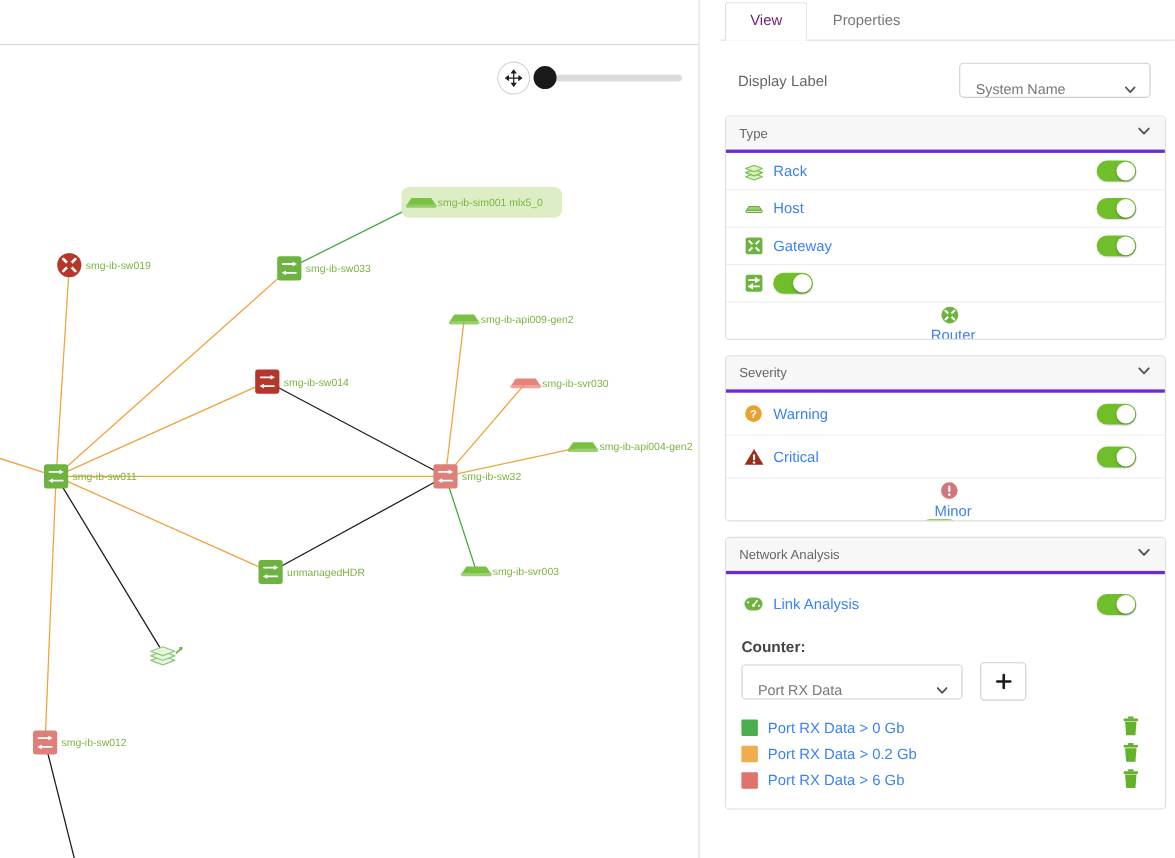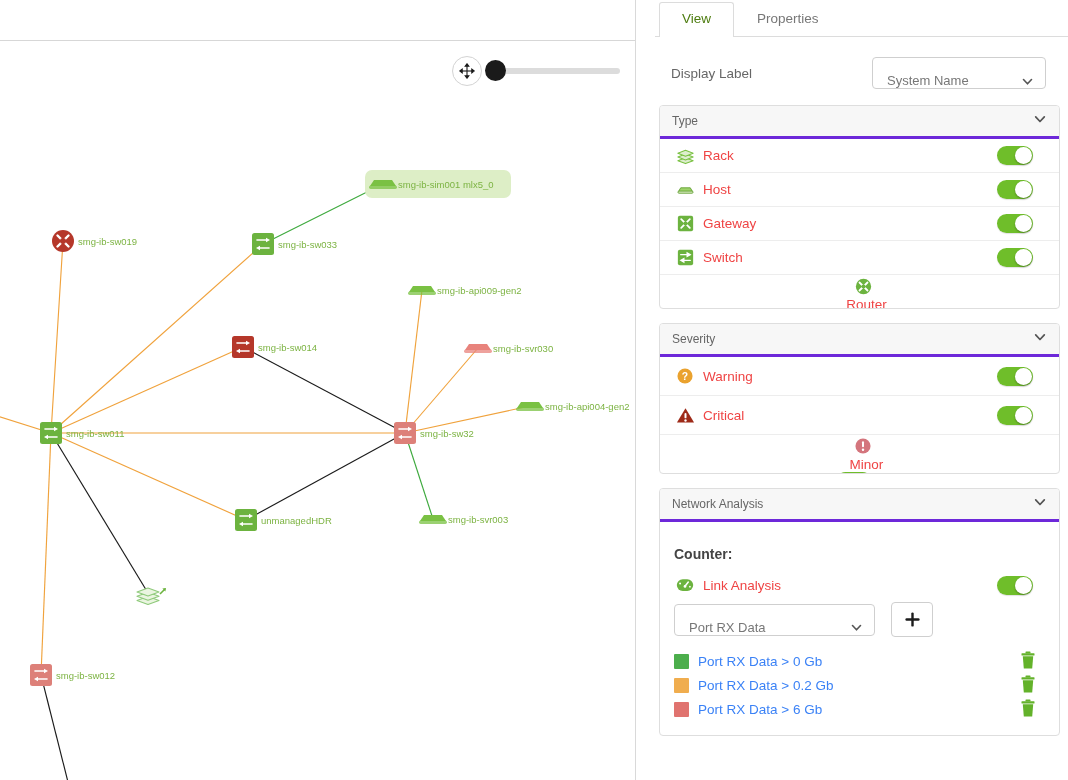--- a/index.html
+++ b/index.html
@@ -58,21 +58,21 @@
     border-bottom:1px solid #dcdcdc;
     display:flex;align-items:flex-end;padding-left:4px;
   }
   .tab{
     font-size:13.5px;color:#777;padding:8px 22px 9px 22px;
     background:transparent;border:1px solid transparent;
     border-bottom:none;box-sizing:border-box;cursor:pointer;
     border-radius:3px 3px 0 0;line-height:16px;
   }
   .tab.active{
-    background:#fff;border-color:#dcdcdc;color:#4d7c0f;
+    background:#fff;border-color:#dcdcdc;color:#701a75;
     margin-bottom:-1px;padding-bottom:10px;margin-top:20px;
   }
   
   #display-label-row{
     display:flex;align-items:center;justify-content:space-between;
     padding:20px 22px 16px 16px;
   }
   #display-label-text{font-size:13.5px;color:#666;}
   .select-box{
     position:relative;width:174px;height:32px;
@@ -100,21 +100,21 @@
     padding:0 12px 0 12px;cursor:pointer;
   }
   .card-header-title{font-size:12px;color:#666;}
   .row{
     height:33px;display:flex;align-items:center;
     border-bottom:1px solid #ededed;padding:0 0 0 14px;
   }
   .row:last-child{border-bottom:none;flex-direction:column;}
   .row-icon{width:22px;height:22px;flex:none;margin-right:7px;
     display:flex;align-items:center;justify-content:center;}
-  .row-label{font-size:13.5px;color:#ef4444;flex:1;}
+  .row-label{font-size:13.5px;color:#3b82f6;flex:1;}
   
   .toggle{
     width:36px;height:19px;border-radius:10px;background:#6fbe2a;
     position:relative;margin-right:26px;flex:none;cursor:pointer;
     box-shadow:0 1px 1px rgba(0,0,0,.12);
   }
   .toggle .knob{
     position:absolute;right:1px;top:1px;width:17px;height:17px;
     border-radius:50%;background:#fff;box-shadow:0 1px 2px rgba(0,0,0,.3);
   }
@@ -360,21 +360,20 @@
         <svg width="21" height="21" viewBox="0 0 22 22">
           <rect x="3" y="3" width="16" height="16" rx="2" fill="#6cb33f"></rect>
           <g stroke="#fff" stroke-width="1.5" stroke-linecap="round" fill="#fff">
             <line x1="6" y1="8" x2="14" y2="8"></line>
             <polygon points="15.8,8 12.8,6.3 12.8,9.7"></polygon>
             <line x1="8" y1="14" x2="16" y2="14"></line>
             <polygon points="6.2,14 9.2,12.3 9.2,15.7"></polygon>
           </g>
         </svg>
       </span>
-      <span class="row-label">Switch</span>
       <span class="toggle">
           <span class="knob"></span>
         </span>
     </div>
 
     <div class="row">
       <span class="row-icon">
         <svg width="21" height="21" viewBox="0 0 22 22">
           <circle cx="11" cy="11" r="8" fill="#6cb33f"></circle>
           <g stroke="#fff" stroke-width="1.9" stroke-linecap="round">
@@ -448,38 +447,38 @@
     <div class="card-header">
       <span class="card-header-title">Network Analysis</span>
       <span>
         <svg width="14" height="14" viewBox="0 0 13 13">
           <polyline points="2.5,4.5 6.5,8.8 10.5,4.5" fill="none" stroke="#555" stroke-width="1.6" stroke-linecap="round" stroke-linejoin="round"></polyline>
         </svg>
       </span>
     </div>
 
     <div id="na-body">
-
-      <div id="counter-label">Counter:</div>
 
       <div id="link-analysis-row">
         <span class="row-icon">
           <svg width="20" height="20" viewBox="0 0 22 22">
             <rect x="2" y="4.6" width="18" height="13" rx="6.5" fill="#6cb33f"></rect>
             <line x1="11" y1="12.4" x2="14.6" y2="7.8" stroke="#fff" stroke-width="1.7" stroke-linecap="round"></line>
             <circle cx="11" cy="12.6" r="1.5" fill="#fff"></circle>
             <circle cx="5.6" cy="9.4" r="1.1" fill="#fff"></circle>
             <circle cx="16.4" cy="12.8" r="1" fill="#fff"></circle>
           </svg>
         </span>
         <span class="row-label">Link Analysis</span>
         <span class="toggle">
             <span class="knob"></span>
           </span>
       </div>
+
+      <div id="counter-label">Counter:</div>
 
       <div id="counter-controls">
         <div class="select-box" id="counter-select">
           <div class="select-value">Port RX Data</div>
           <span class="chevron">
             <svg width="13" height="13" viewBox="0 0 13 13">
               <polyline points="2.5,4.5 6.5,8.8 10.5,4.5" fill="none" stroke="#555" stroke-width="1.6" stroke-linecap="round" stroke-linejoin="round"></polyline>
             </svg>
           </span>
         </div>

